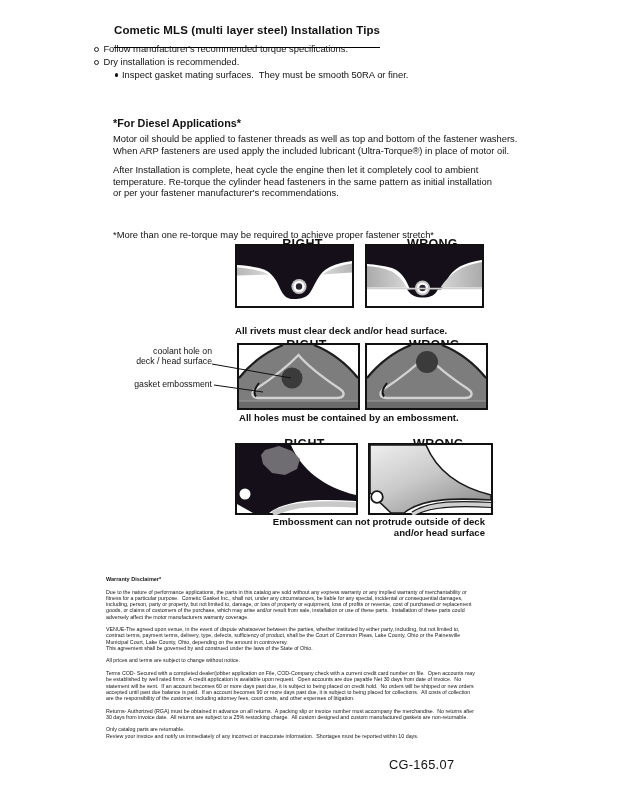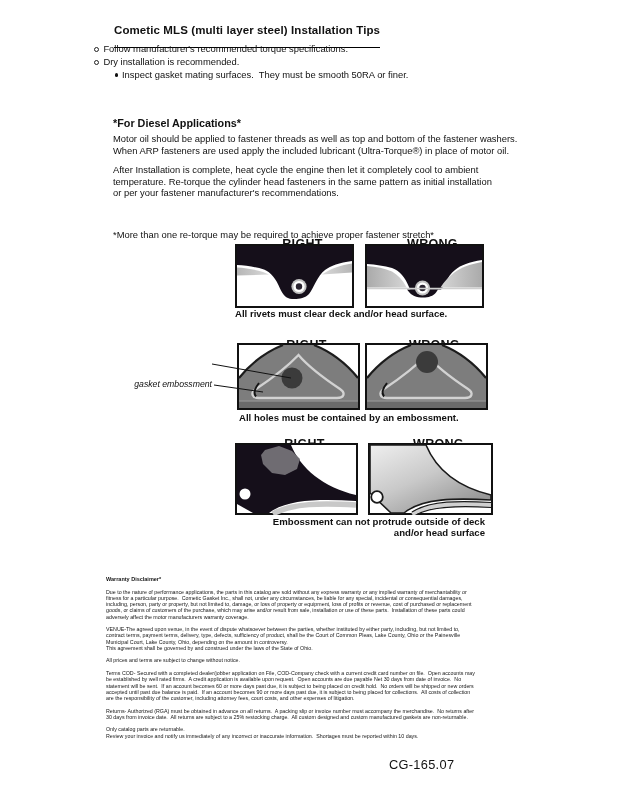--- a/index.html
+++ b/index.html
@@ -26,21 +26,21 @@
   .p2{left:113px;top:164px;}
   .pnote{left:113px;top:205px;margin-top:24px;}
 
   .dlabel{font-size:12.5px;font-weight:bold;letter-spacing:.3px;text-align:center;margin:8px;}
   .caption{font-size:9.6px;font-weight:bold;margin:0;line-height:11px;}
   .imgbox{position:absolute;}
   .imgbox svg{display:block;}
 
   .ann{font-size:8.7px;line-height:10px;text-align:right;width:104px;}
   .ann-coolant{left:108px;top:346px;}
-  .ann-emboss{left:108px;top:379px;font-style:italic;}
+  .ann-emboss{left:108px;top:379px;}
   .leaders{left:205px;top:355px;}
 
   .legal{
     left:106px;top:576px;width:860px;
     transform:scale(0.5);transform-origin:0 0;
     font-size:10.6px;line-height:12.55px;color:#161616;
   }
   .legal h3{margin:0 0 12px 0;font-size:11px;}
   .legal p{margin:0 0 12.5px 0;}
 
@@ -119,21 +119,21 @@
       <path d="M117,18 C104,20.5 96,23.5 90,28 C84,32.5 79,37.5 75.5,43.6 L117,43.6 Z" fill="url(#w2r)"></path>
       <rect x="2" y="45.5" width="115" height="16.5" fill="#ffffff"></rect>
       <path d="M42,45.5 C45,50 49,53 56,53.5 C62,54 68,52.5 71,48.5 L73,45.5 Z" fill="#150f1a"></path>
       <circle cx="57.5" cy="44" r="7.6" fill="#c2c2c2"></circle>
       <circle cx="57.5" cy="44" r="5.6" fill="#ffffff"></circle>
       <circle cx="57.5" cy="44" r="3.2" fill="#2a2430"></circle>
       <line x1="2" y1="44.4" x2="117" y2="44.4" stroke="#cfcfcf" stroke-width="1.5"></line>
     </svg>
   </div>
 
-  <p class="abs caption pre" style="left:235px;top:308px;text-align:center;">All rivets must clear deck and/or head surface.</p>
+  <p class="abs caption pre" style="left:235px;top:325px;text-align:center;">All rivets must clear deck and/or head surface.</p>
 
   <p class="abs dlabel" style="left:237px;top:330px;width:123px;">RIGHT</p>
   <p class="abs dlabel" style="left:365px;top:330px;width:123px;">WRONG</p>
 
   <div class="imgbox" style="left:237px;top:343px;">
     <svg width="123" height="67" viewBox="0 0 123 67">
       <rect x="1" y="1" width="121" height="65" fill="#7d7d7d" stroke="#111" stroke-width="2"></rect>
       <path d="M2,2 H46 C31,8 15,19 2,35 Z" fill="#ffffff"></path>
       <path d="M46,2 C31,8 15,19 2,35" fill="none" stroke="#1c1c1c" stroke-width="2.2"></path>
       <path d="M121,2 H77 C92,8 108,19 121,35 Z" fill="#ffffff"></path>
@@ -156,20 +156,22 @@
       <path d="M61.5,12 C52,22 34,36 19,46 C13,50 15,55 22,55 L100,55 C107,55 109,50 103,46 C88,36 70,22 61.5,12 Z" fill="none" stroke="#d2d2d2" stroke-width="2.3"></path>
       <path d="M22,40 C18,45 16,50 19,53.5" fill="none" stroke="#151515" stroke-width="2"></path>
       <line x1="2" y1="58" x2="121" y2="58" stroke="#9b9b9b" stroke-width="1"></line>
       <rect x="2" y="58.8" width="119" height="6.2" fill="#6b6b6b"></rect>
       <circle cx="62" cy="19" r="11" fill="#3b3b3b"></circle>
     </svg>
   </div>
 
   <p class="abs caption pre" style="left:239px;top:412px;">All holes must be contained by an embossment.</p>
 
+  <div class="abs ann ann-coolant pre">coolant hole on
+deck / head surface</div>
   <div class="abs ann ann-emboss pre">gasket embossment</div>
 
   <svg class="abs leaders" width="92" height="42" viewBox="0 0 92 42">
     <line x1="7" y1="9" x2="86" y2="23" stroke="#111" stroke-width="1"></line>
     <line x1="9" y1="30" x2="58" y2="37" stroke="#111" stroke-width="1"></line>
   </svg>
 
   <p class="abs dlabel" style="left:235px;top:429px;width:123px;">RIGHT</p>
   <p class="abs dlabel" style="left:368px;top:429px;width:125px;">WRONG</p>
 

